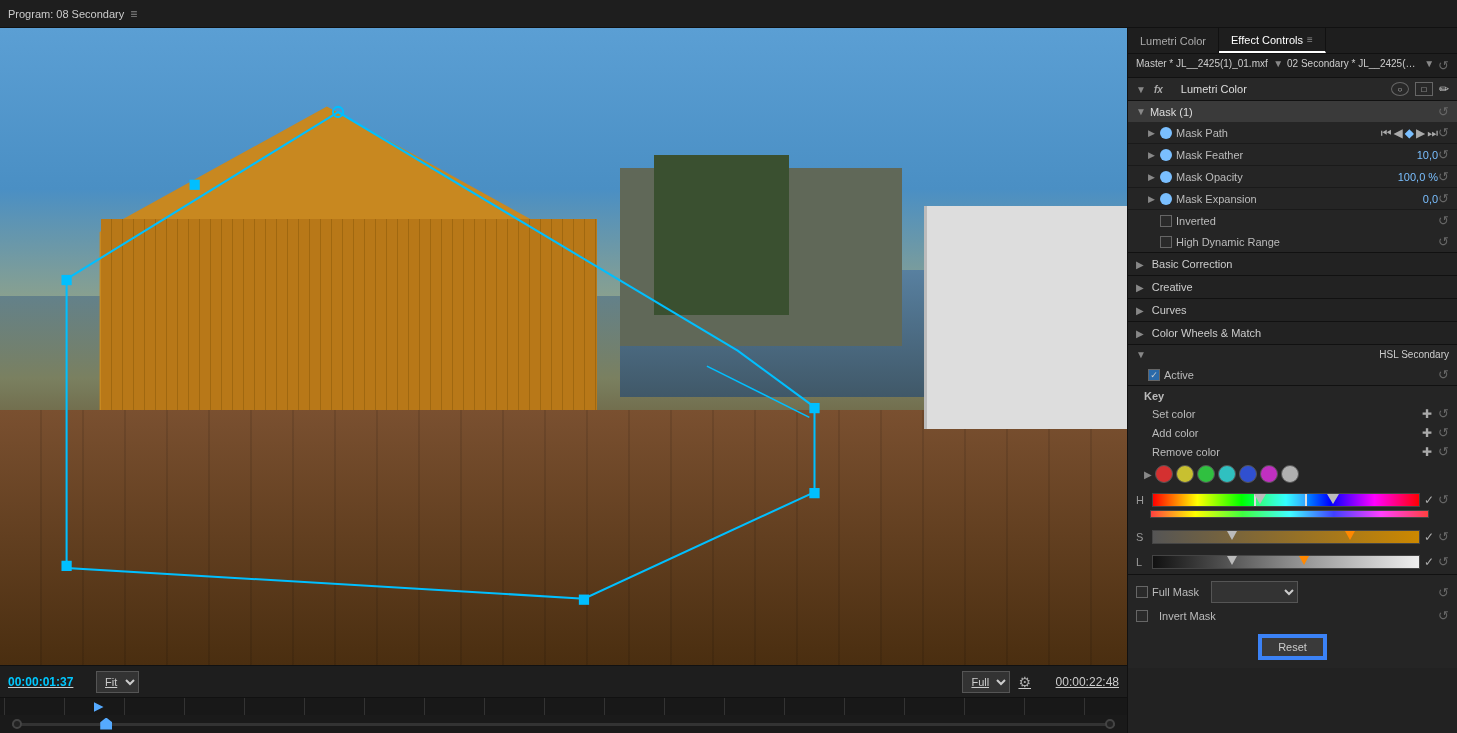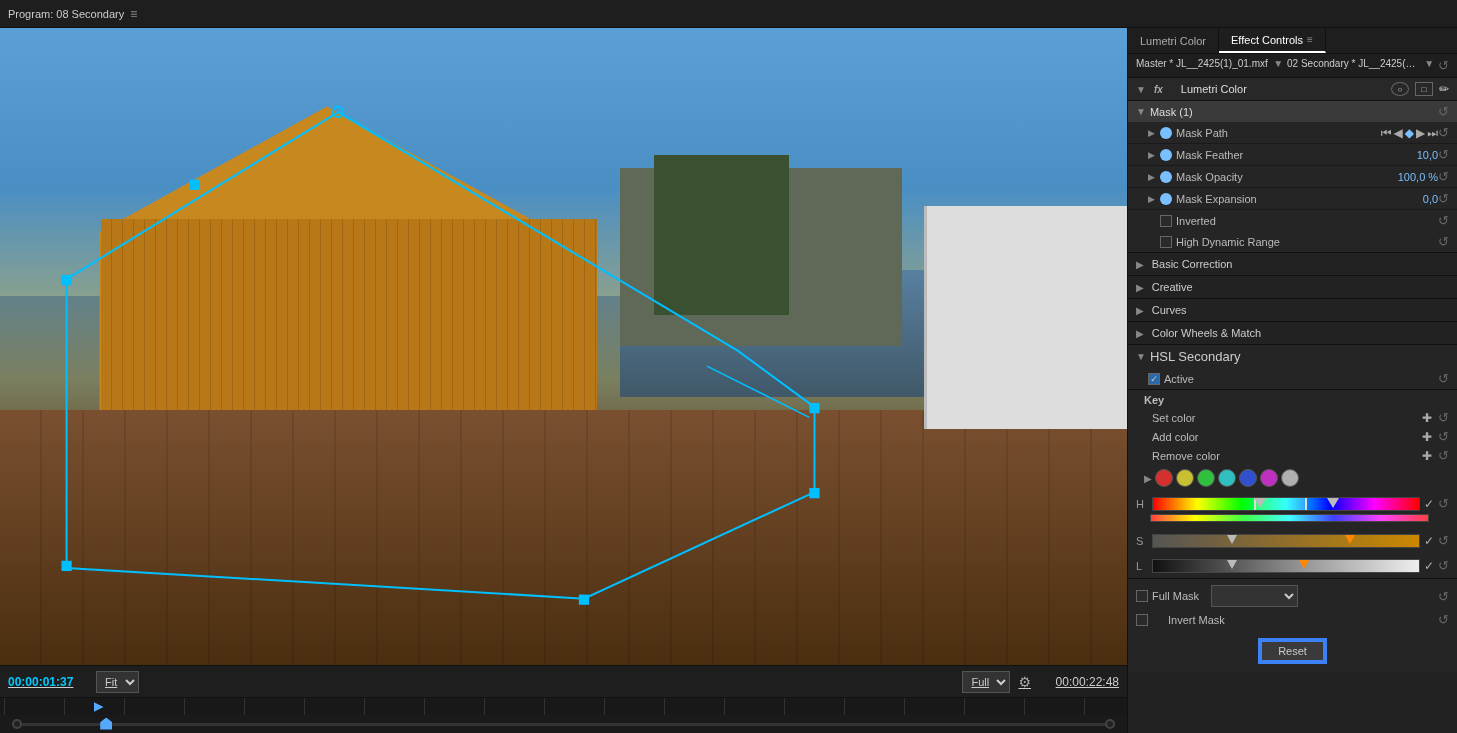--- a/index.html
+++ b/index.html
@@ -320,21 +320,21 @@
       color: #ccc;
       font-size: 11px;
       padding: 10px 4px;
       height: 22px;
       cursor: pointer;
     }
     .invert-row {
       display: flex;
       align-items: center;
       padding: 3px 8px;
-      gap: 20px;
+      gap: 11px;
     }
     .reset-btn {
       background: #3a3a3a;
       border: 4px solid #3b82f6;
       color: #ccc;
       font-size: 11px;
       padding: 3px 16px;
       cursor: pointer;
       margin: 4px auto;
       display: block;
@@ -603,21 +603,21 @@
       </div>
 
       <div class="collapsed-section">
         <span class="cs-arrow">▶</span>
         <span class="cs-title">Color Wheels &amp; Match</span>
       </div>
 
       <div class="hsl-section">
         <div class="hsl-header">
           <span style="color:#888;font-size:10px;margin-right:4px;">▼</span>
-          <span style="color:#ccc;font-size:13px;flex:1;">HSL Secondary</span>
+          <span style="color:#ccc;font-size:10px;flex:1;text-align:right;">HSL Secondary</span>
         </div>
 
         <div class="active-row">
           <div class="check-box" style="background:#2a6aaa;">✓</div>
           <span class="check-label">Active</span>
           <span class="undo-btn">↺</span>
         </div>
 
         <div class="key-label">Key</div>
 

